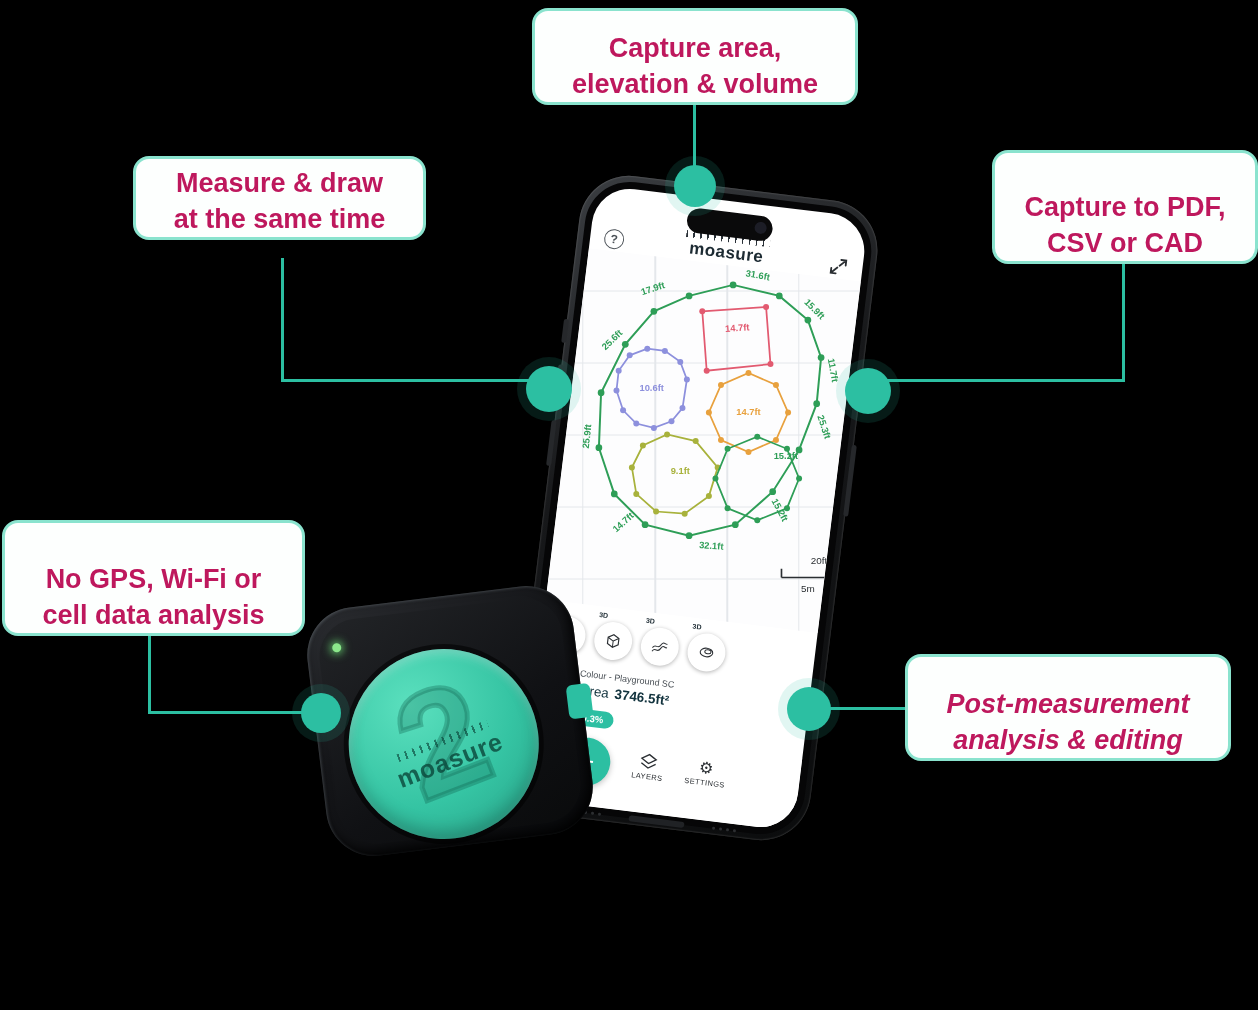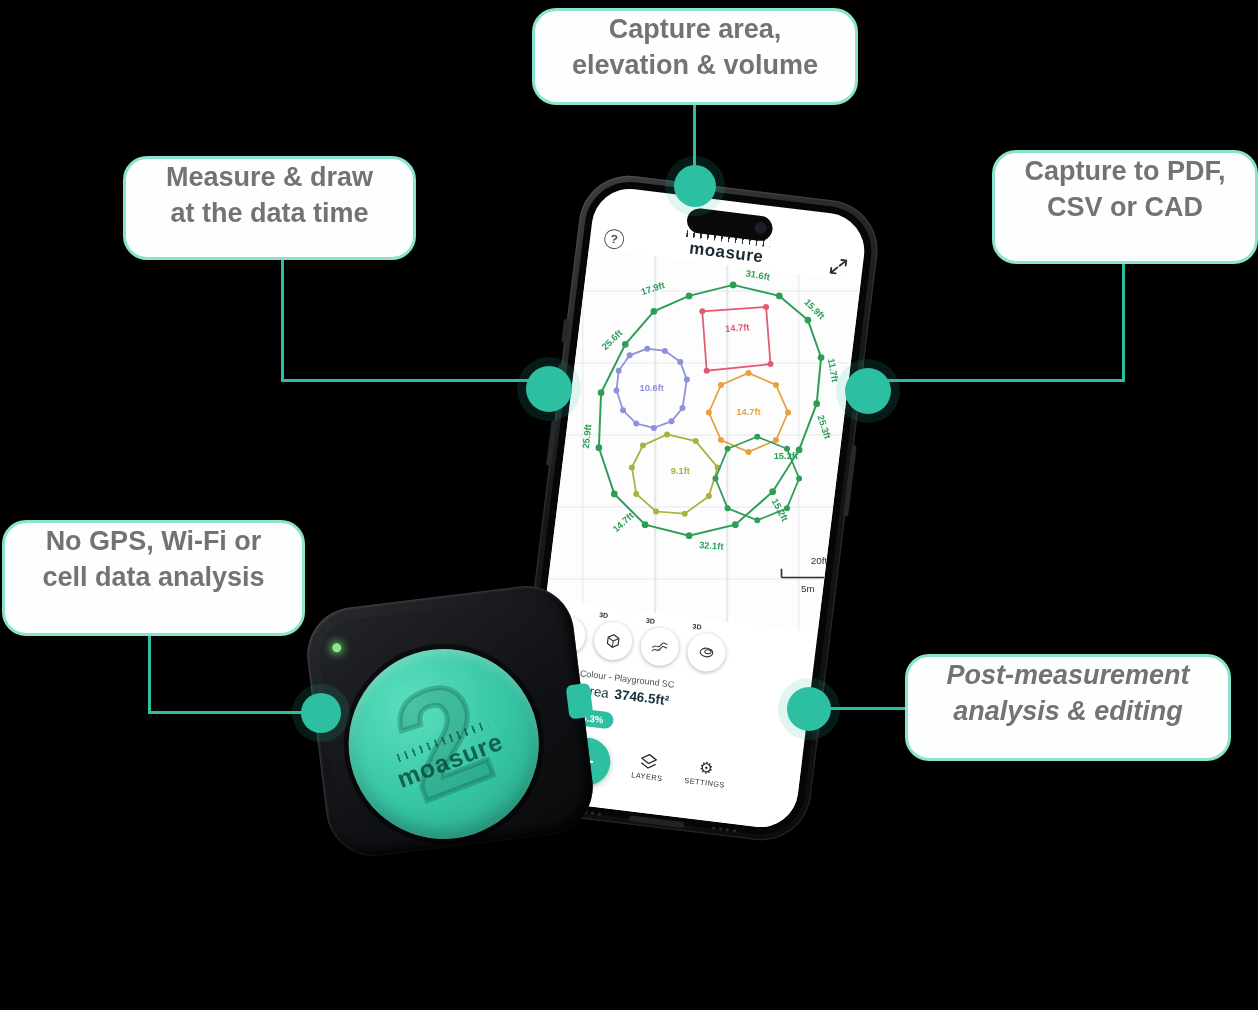--- a/index.html
+++ b/index.html
@@ -5,24 +5,24 @@
   :root{
     --accent:#2CBFA2;
     --callout-border:#8AE3CE;
   }
   *{box-sizing:border-box;margin:0;padding:0;}
   body{margin:0;background:#000;font-family:"Liberation Sans",sans-serif;}
   .stage{position:relative;width:1258px;height:1010px;background:#000;overflow:hidden;}
 
   
   .callout{position:absolute;background:#FDFFFE;border:3px solid var(--callout-border);
-    border-radius:24px;display:flex;flex-direction:column;justify-content:flex-start;align-items:center;
-    text-align:center;color:#737373;font-weight:700;font-size:27px;line-height:36px;z-index:6;}
+    border-radius:16px;display:flex;flex-direction:column;justify-content:flex-end;align-items:center;
+    text-align:center;color:#be185d;font-weight:700;font-size:27px;line-height:36px;z-index:6;}
   .callout-capture{left:532px;top:8px;width:326px;height:97px;}
-  .callout-measure{left:123px;top:156px;width:293px;height:104px;}
+  .callout-measure{left:133px;top:156px;width:293px;height:84px;}
   .callout-export{left:992px;top:150px;width:266px;height:114px;}
   .callout-nogps{left:2px;top:520px;width:303px;height:116px;}
   .callout-post{left:905px;top:654px;width:326px;height:107px;font-style:italic;}
 
   .cline{position:absolute;background:var(--accent);z-index:4;}
   .cdot{position:absolute;border-radius:50%;background:var(--accent);z-index:5;
     box-shadow:0 0 0 9px rgba(44,191,162,.14);}
 
   
   .phone{position:absolute;left:545px;top:186px;width:300px;height:644px;transform:rotate(7deg);z-index:2;}
@@ -302,21 +302,21 @@
   <div class="cdot" style="left:845px;top:368px;width:46px;height:46px"></div>
   <div class="cdot" style="left:301px;top:693px;width:40px;height:40px"></div>
   <div class="cdot" style="left:787px;top:687px;width:44px;height:44px"></div>
 
   <div class="callout callout-capture">
     <div>Capture area,</div>
     <div>elevation &amp; volume</div>
   </div>
   <div class="callout callout-measure">
     <div>Measure &amp; draw</div>
-    <div>at the data time</div>
+    <div>at the same time</div>
   </div>
   <div class="callout callout-export">
     <div>Capture to PDF,</div>
     <div>CSV or CAD</div>
   </div>
   <div class="callout callout-nogps">
     <div>No GPS, Wi-Fi or</div>
     <div>cell data analysis</div>
   </div>
   <div class="callout callout-post">

